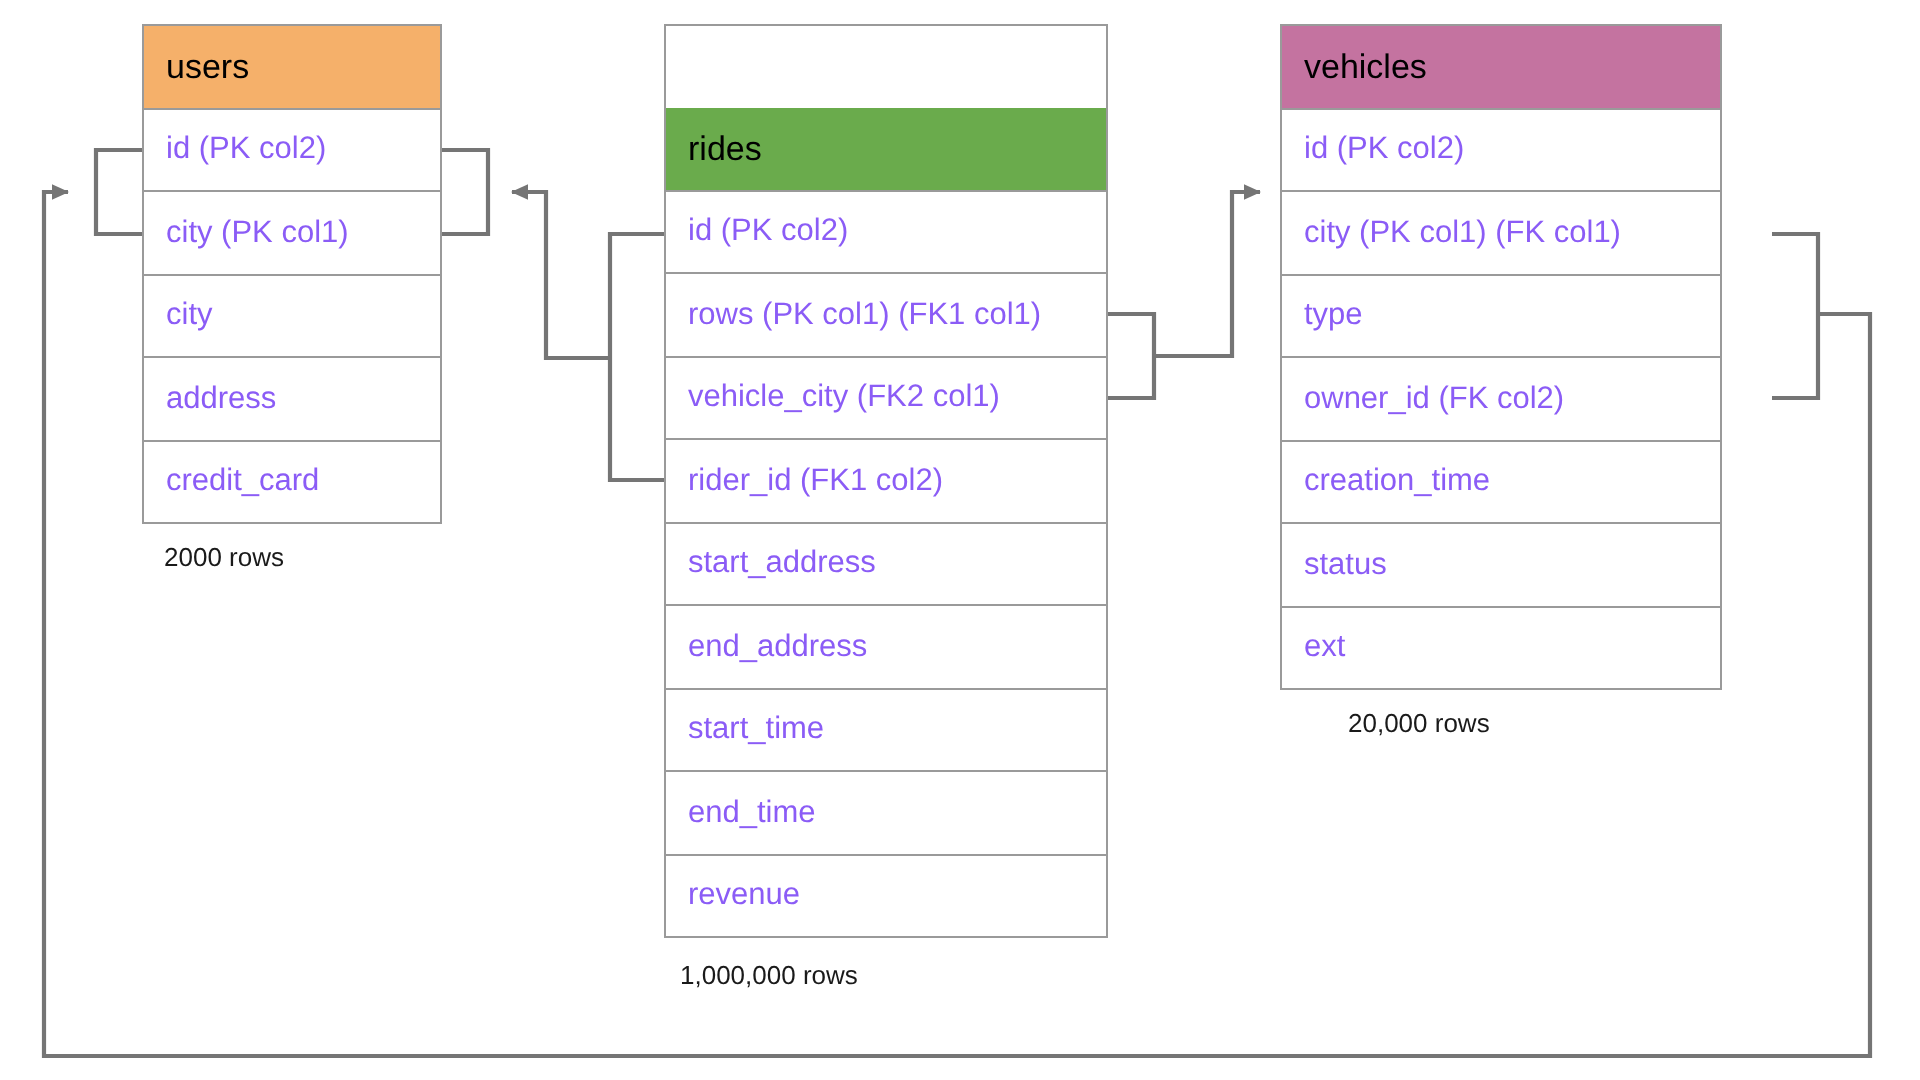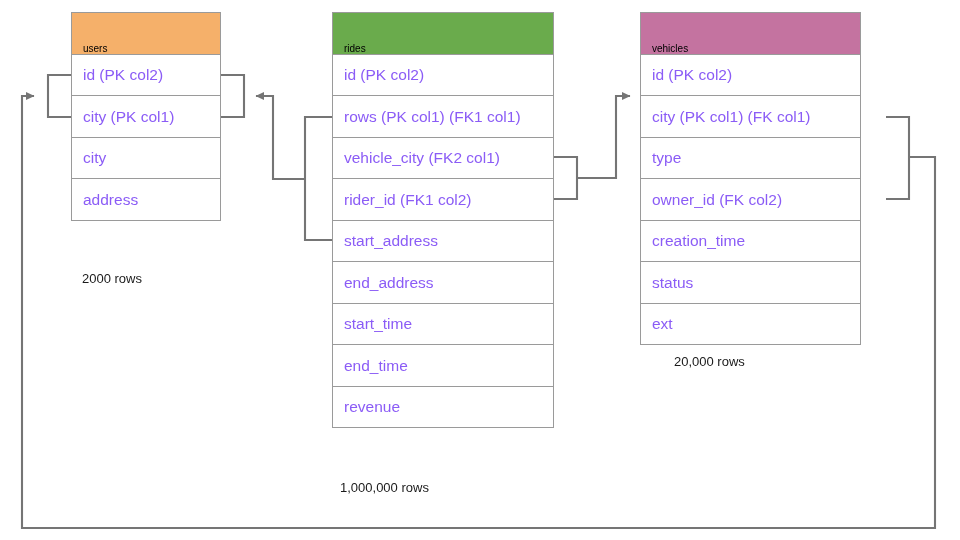--- a/index.html
+++ b/index.html
@@ -42,23 +42,22 @@
     display: flex;
     align-items: center;
     padding-left: 11px;
     font-size: 15.5px;
     line-height: 1;
     color: #8b5cf6;
     background: #ffffff;
     white-space: nowrap;
   }
   .trow.header {
-    font-size: 10px;
+    font-size: 17px;
     color: #000000;
-    align-items: flex-end;
   }
   .rowcount {
     position: absolute;
     font-size: 13px;
     color: #1a1a1a;
     white-space: nowrap;
   }
 </style>
 </head>
 <body>
@@ -106,25 +105,28 @@
     </div>
     <div class="trow">
       <span>city (PK col1)</span>
     </div>
     <div class="trow">
       <span>city</span>
     </div>
     <div class="trow">
       <span>address</span>
     </div>
+    <div class="trow">
+      <span>credit_card</span>
+    </div>
   </div>
   <div class="rowcount" style="left:82px; top:271px;">2000 rows</div>
 
   <div class="table-box" style="left:332px; top:12px; width:222px;">
-    <div class="trow header" style="background:#6aab4c;">
+    <div class="trow header" style="background:#6aab4c;margin-top:41px;">
       <span>rides</span>
     </div>
     <div class="trow">
       <span>id (PK col2)</span>
     </div>
     <div class="trow">
       <span>rows (PK col1) (FK1 col1)</span>
     </div>
     <div class="trow">
       <span>vehicle_city (FK2 col1)</span>

